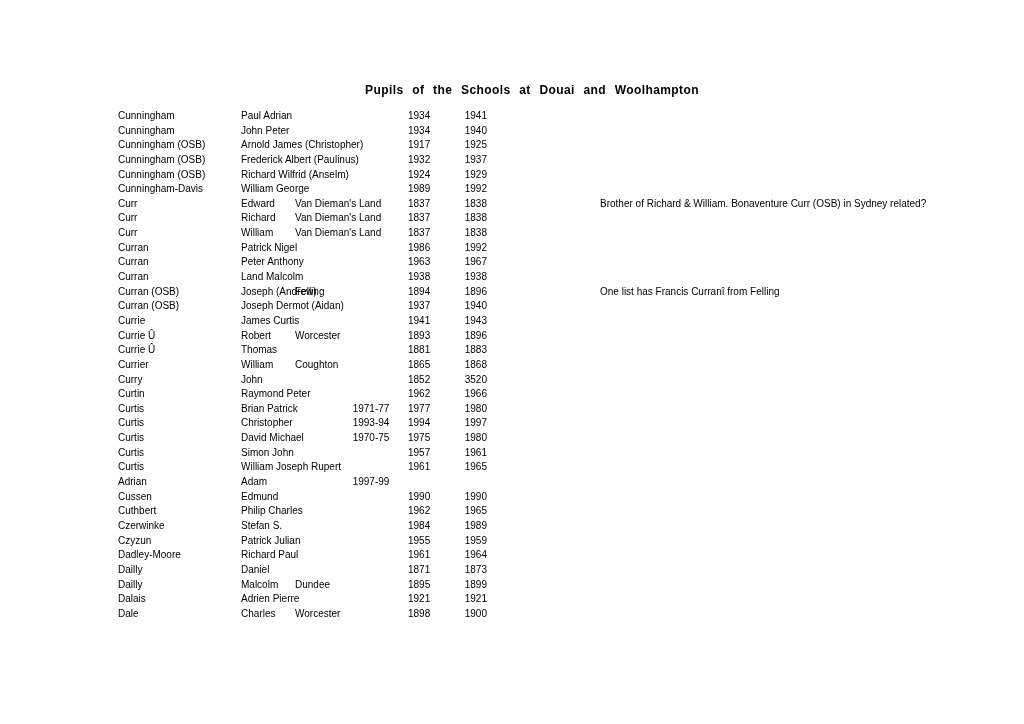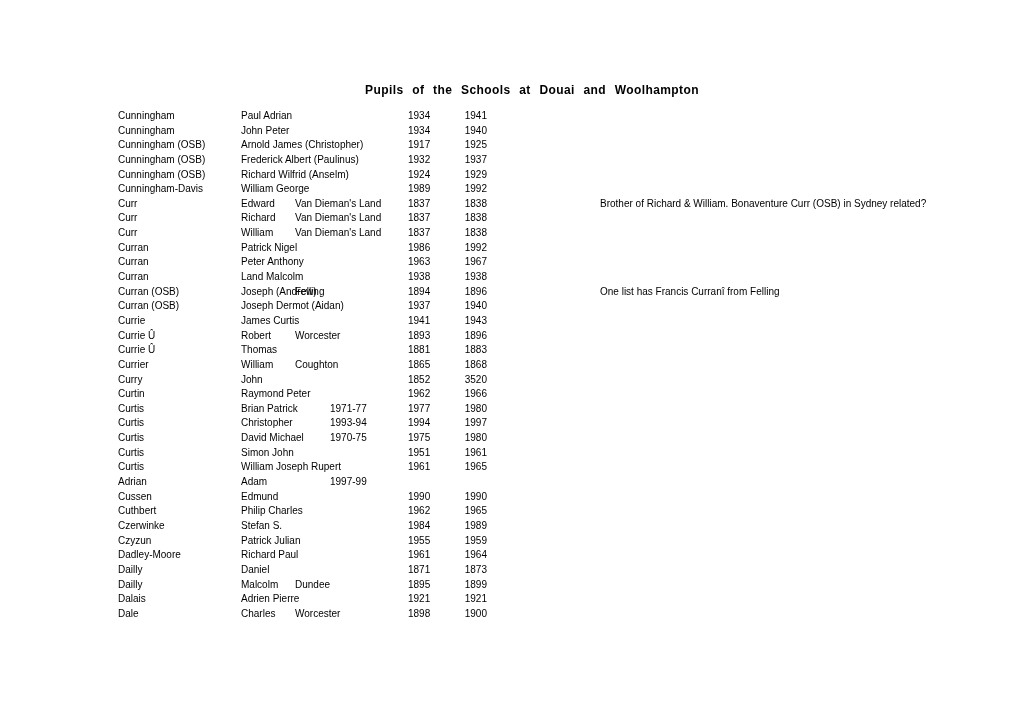--- a/index.html
+++ b/index.html
@@ -43,21 +43,21 @@
   }
   .cell {
     position: absolute;
     top: 0;
     white-space: nowrap;
     color: #000000;
   }
   .c-surname  { left: 118px; }
   .c-forename { left: 205px; margin-left: 36px; }
   .c-place    { left: 295px; }
-  .c-range    { left: 330px; width: 82px; text-align: left; }
+  .c-range    { left: 330px; width: 82px; text-align: center; }
   .c-from     { left: 408px; width: 45px; }
   .c-to       { left: 442px; width: 45px; text-align: right; }
   .c-note     { left: 600px; }
 </style>
 </head>
 <body>
 
 <div class="page">
   <div class="title">Pupils of the Schools at Douai and Woolhampton</div>
   <div class="rows" id="rows">
@@ -266,21 +266,21 @@
         <span class="cell c-range">1970-75</span>
         <span class="cell c-from">1975</span>
         <span class="cell c-to">1980</span>
         <span class="cell c-note"></span>
       </div>
       <div class="row">
         <span class="cell c-surname">Curtis</span>
         <span class="cell c-forename">Simon John</span>
         <span class="cell c-place"></span>
         <span class="cell c-range"></span>
-        <span class="cell c-from">1951</span>
+        <span class="cell c-from">1957</span>
         <span class="cell c-to">1961</span>
         <span class="cell c-note"></span>
       </div>
       <div class="row">
         <span class="cell c-surname">Curtis</span>
         <span class="cell c-forename">William Joseph Rupert</span>
         <span class="cell c-place"></span>
         <span class="cell c-range"></span>
         <span class="cell c-from">1961</span>
         <span class="cell c-to">1965</span>

